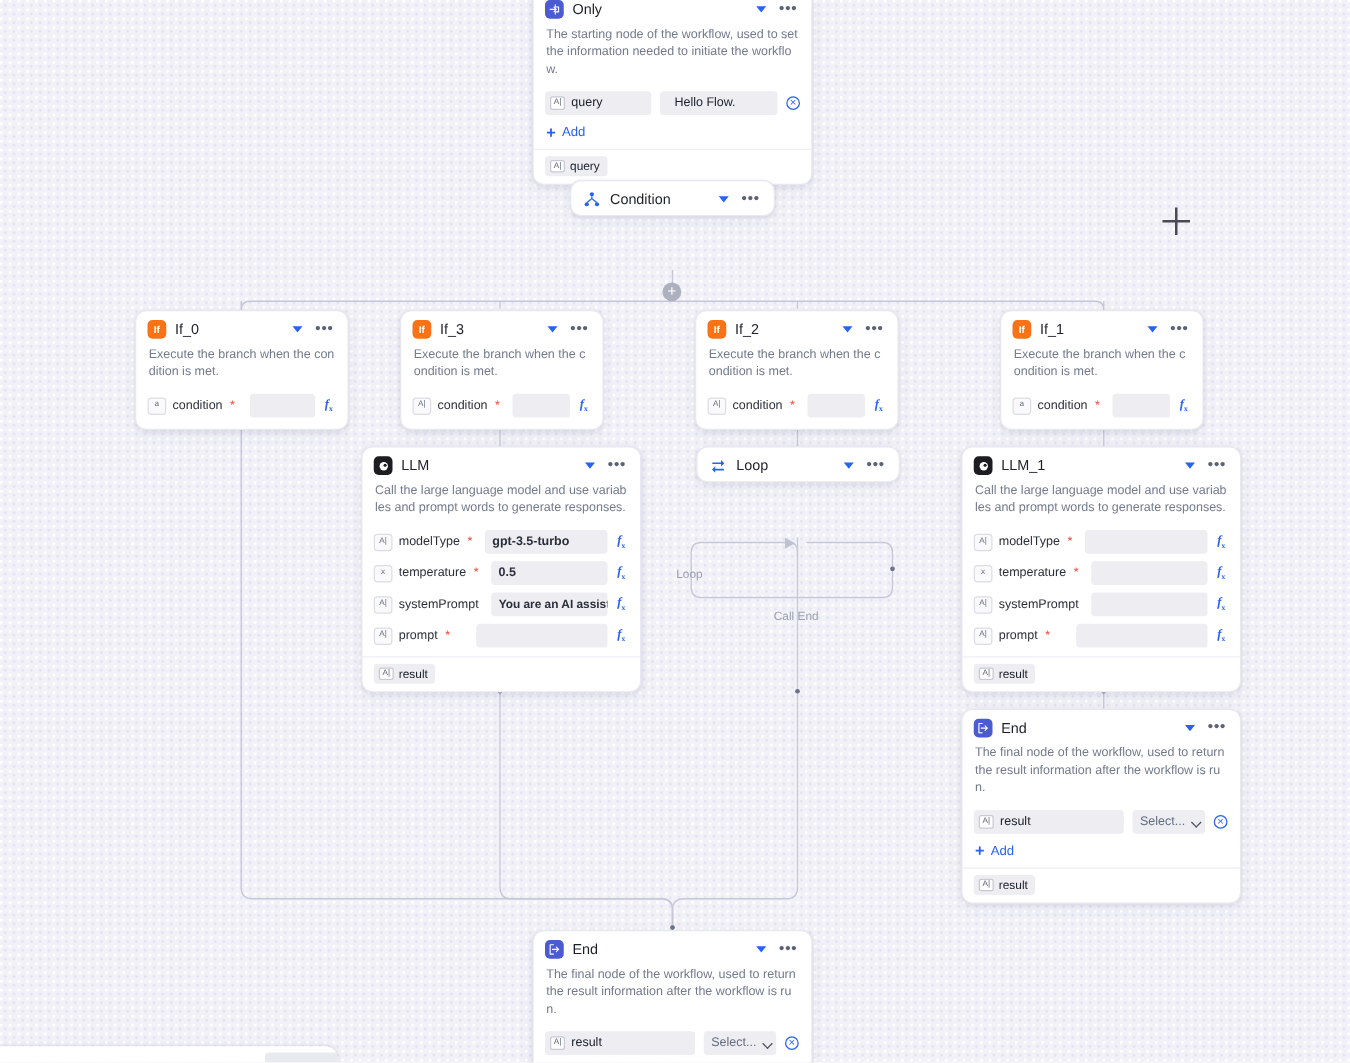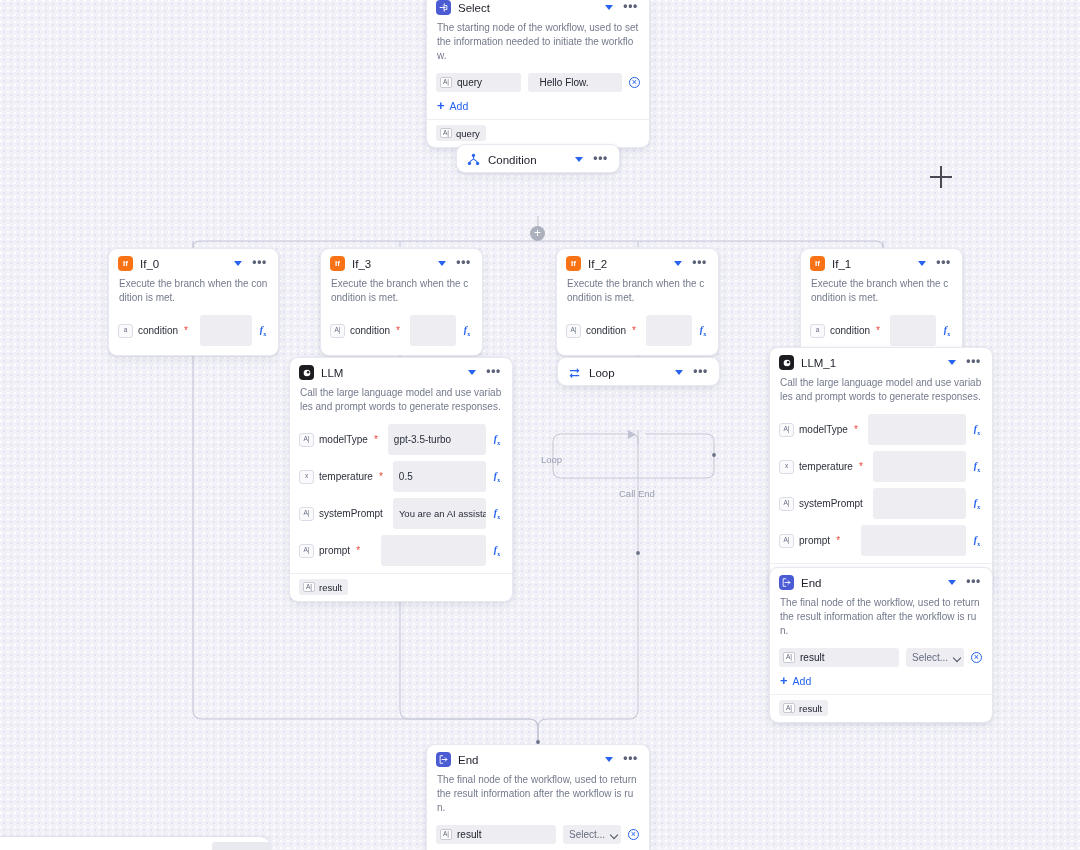--- a/index.html
+++ b/index.html
@@ -78,23 +78,23 @@
     display: flex; align-items: center; justify-content: center;
     font-size: 6.5px; color: #666d80; line-height: 1;
   }
   .pname {
     font-size: 10px; color: #2b2f3a; white-space: nowrap;
   }
   .req { color: #f04438; font-size: 10px; line-height: 6px; margin-left: 1px; }
   .spacer { flex: 1 1 auto; }
   .pval {
     background: #ededf2; border-radius: 3px;
-    height: 31px; display: flex; align-items: center;
+    height: 19px; display: flex; align-items: center;
     padding: 0 6px; font-size: 10px; color: #2b2f3a;
-    white-space: nowrap; overflow: hidden;
+    white-space: nowrap; overflow: hidden; font-weight: bold;
   }
   .fx {
     flex: 0 0 auto; color: #2563f0;
     font-size: 10px; font-style: italic; font-family: "Liberation Serif", serif;
     font-weight: bold; width: 12px; text-align: center;
   }
   .fx sub { font-size: 6px; font-style: normal; }
 
   
   .kvrow { display: flex; align-items: center; padding: 3px 9px; gap: 7px; }
@@ -236,21 +236,21 @@
 
   <div class="cursor-cross" style="left:930px; top:166px;"></div>
 
   <div class="node" id="node-start" style="left:426px; top:-8px; width:224px;">
     <div class="node-head">
       <div class="nicon" style="background:#4a5bd4;">
         <svg width="9" height="9" viewBox="0 0 12 12">
             <path d="M7 1 L7 3.4 L10.5 3.4 L10.5 8.6 L7 8.6 L7 11 M1.5 6 L8 6 M5.6 3.6 L8 6 L5.6 8.4" stroke="#fff" stroke-width="1.2" fill="none" stroke-linecap="round" stroke-linejoin="round"></path>
           </svg>
       </div>
-      <div class="ntitle">Select</div>
+      <div class="ntitle">Only</div>
       <div class="caret"></div>
       <div class="dots">•••</div>
     </div>
     <div class="ndesc">The starting node of the workflow, used to set the information needed to initiate the workflow.</div>
     <div class="kvrow">
       <div class="kvkey" style="width:90px;">
         <span class="tagbox">A|</span>
         <span>query</span>
       </div>
       <div class="kvval" style="width:100px;padding-left:12px;">Hello Flow.</div>
@@ -429,21 +429,21 @@
           <path d="M2 4.3 L9.5 4.3 L9.5 2.2 L12.3 5 L9.5 7.8 L9.5 5.7 L2 5.7 Z" fill="#2563f0"></path>
           <path d="M12 9.7 L4.5 9.7 L4.5 7.6 L1.7 10.4 L4.5 13.2 L4.5 11.1 L12 11.1 Z" fill="#2563f0"></path>
         </svg>
       </div>
       <div class="ntitle">Loop</div>
       <div class="caret"></div>
       <div class="dots">•••</div>
     </div>
   </div>
 
-  <div class="node" style="left:769px; top:347px; width:224px;">
+  <div class="node" style="left:769px; top:357px; width:224px;">
     <div class="node-head">
       <div class="nicon" style="background:#1d1d21;">
         <svg width="10" height="10" viewBox="0 0 12 12">
             <circle cx="6" cy="6" r="4" fill="#fff"></circle>
             <circle cx="7.3" cy="5" r="1.5" fill="#1d1d21"></circle>
           </svg>
       </div>
       <div class="ntitle">LLM_1</div>
       <div class="caret"></div>
       <div class="dots">•••</div>

